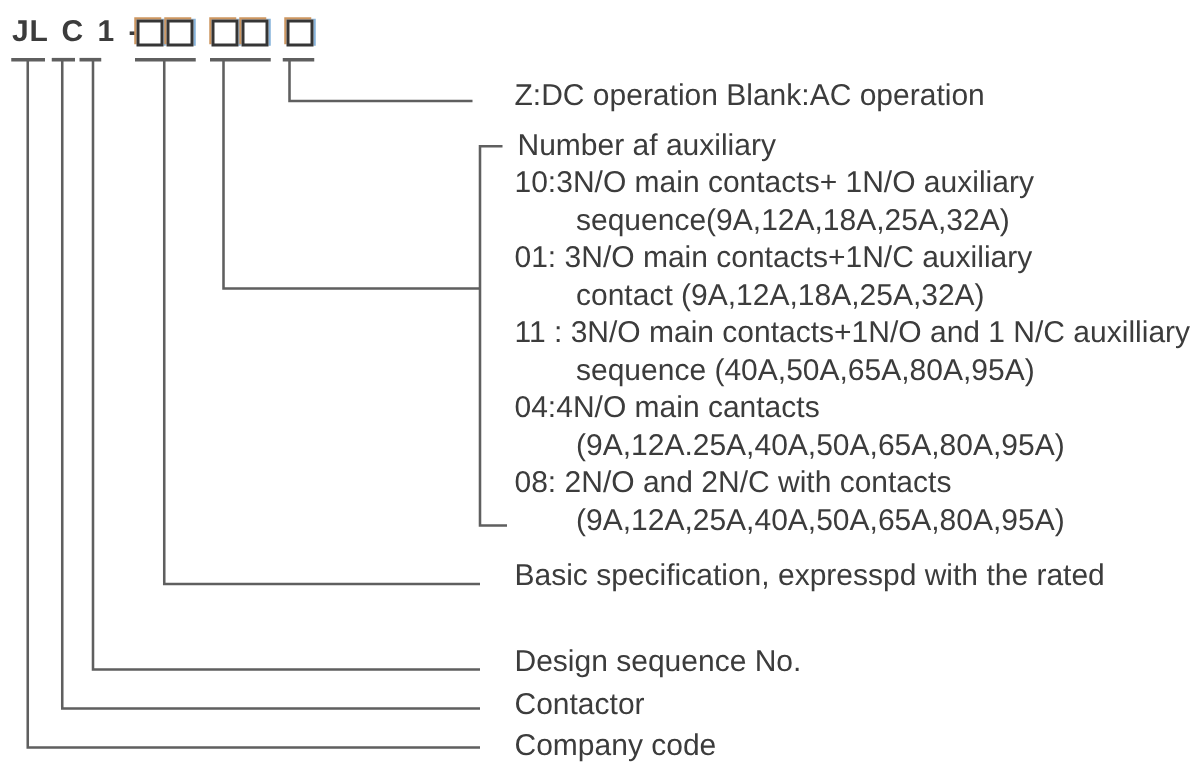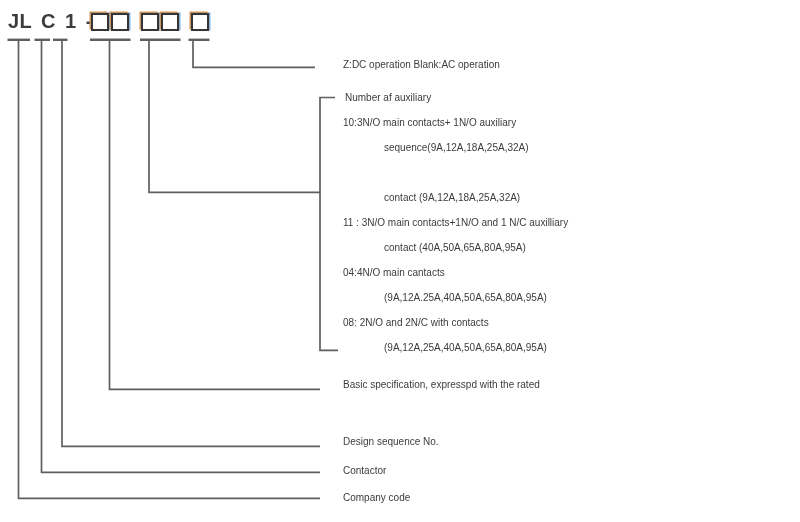--- a/index.html
+++ b/index.html
@@ -32,21 +32,21 @@
     border:2px solid var(--box-border);
     background:#fff;
     box-shadow:-1.5px -1.5px 0 0 var(--box-fringe-warm), 1.5px -0.5px 0 0 var(--box-fringe-cool);
   }
   .bx1{left:91px}.bx2{left:111px}.bx3{left:141px}.bx4{left:161px}.bx5{left:191px}
   svg.connectors{position:absolute;left:0;top:0;width:800px;height:522px;pointer-events:none;}
   svg.connectors polyline{fill:none;stroke:var(--line);stroke-width:1.7px;}
   svg.connectors line{stroke:var(--line);stroke-width:2.4px;}
   .lbl{
     position:absolute;
-    font-size:10px;line-height:19px;
+    font-size:20px;line-height:19px;
     white-space:nowrap;
     color:var(--text);
   }
   .x-main{left:343px}
   .x-indent{left:384px}
   .x-head{left:345px}
 </style>
 </head>
 <body>
 
@@ -74,23 +74,24 @@
     <polyline points="149,40 149,192.3 320,192.3"></polyline>
     <polyline points="193,40 193,67.3 315,67.3"></polyline>
     <polyline points="335,97.5 320,97.5 320,350.3 338,350.3"></polyline>
   </svg>
 
   <div class="lbl x-main" style="top:55px">Z:DC operation Blank:AC operation</div>
   <div class="lbl x-head" style="top:88px">Number af auxiliary</div>
 
   <div class="lbl x-main" style="top:113px">10:3N/O main contacts+ 1N/O auxiliary</div>
   <div class="lbl x-indent" style="top:138px">sequence(9A,12A,18A,25A,32A)</div>
+  <div class="lbl x-main" style="top:163px">01: 3N/O main contacts+1N/C auxiliary</div>
   <div class="lbl x-indent" style="top:188px">contact (9A,12A,18A,25A,32A)</div>
   <div class="lbl x-main" style="top:213px">11 : 3N/O main contacts+1N/O and 1 N/C auxilliary</div>
-  <div class="lbl x-indent" style="top:238px">contact (40A,50A,65A,80A,95A)</div>
+  <div class="lbl x-indent" style="top:238px">sequence (40A,50A,65A,80A,95A)</div>
   <div class="lbl x-main" style="top:263px">04:4N/O main cantacts</div>
   <div class="lbl x-indent" style="top:288px">(9A,12A.25A,40A,50A,65A,80A,95A)</div>
   <div class="lbl x-main" style="top:313px">08: 2N/O and 2N/C with contacts</div>
   <div class="lbl x-indent" style="top:338px">(9A,12A,25A,40A,50A,65A,80A,95A)</div>
 
   <div class="lbl x-main" style="top:375px">Basic specification, expresspd with the rated</div>
   <div class="lbl x-main" style="top:432px">Design sequence No.</div>
   <div class="lbl x-main" style="top:461px">Contactor</div>
   <div class="lbl x-main" style="top:488px">Company code</div>
 

